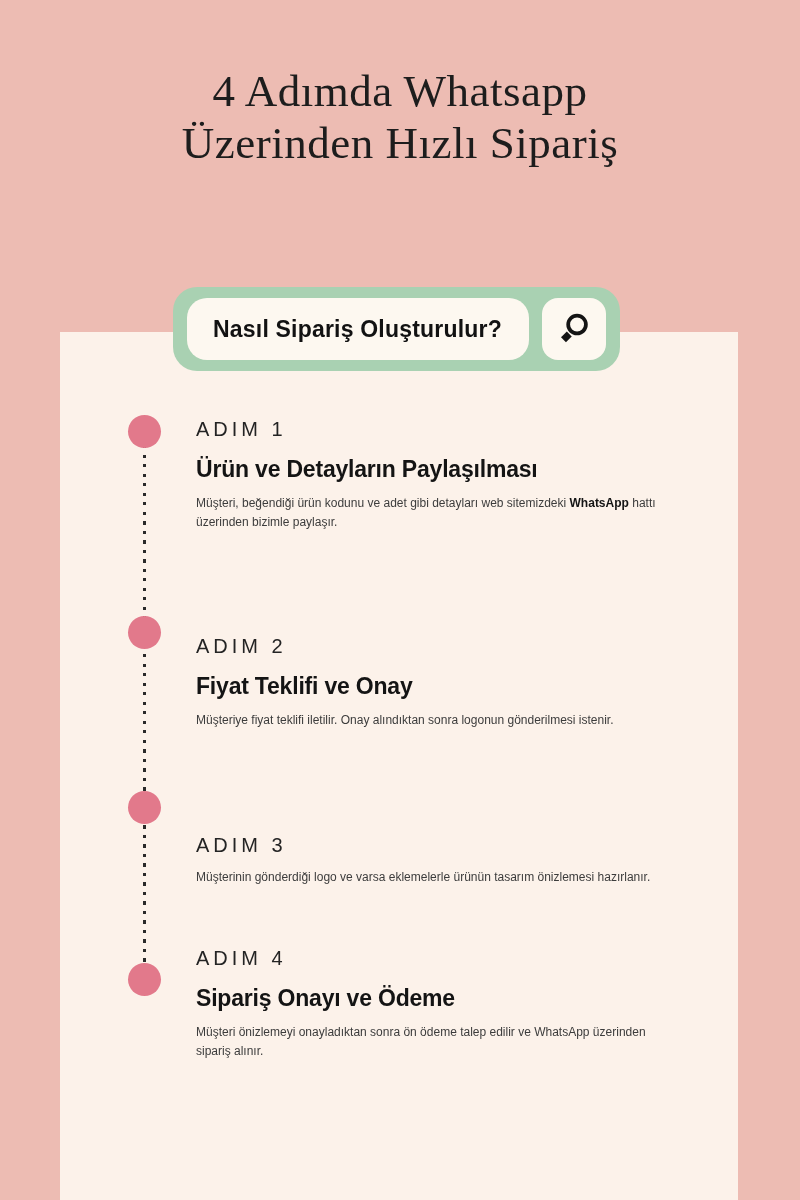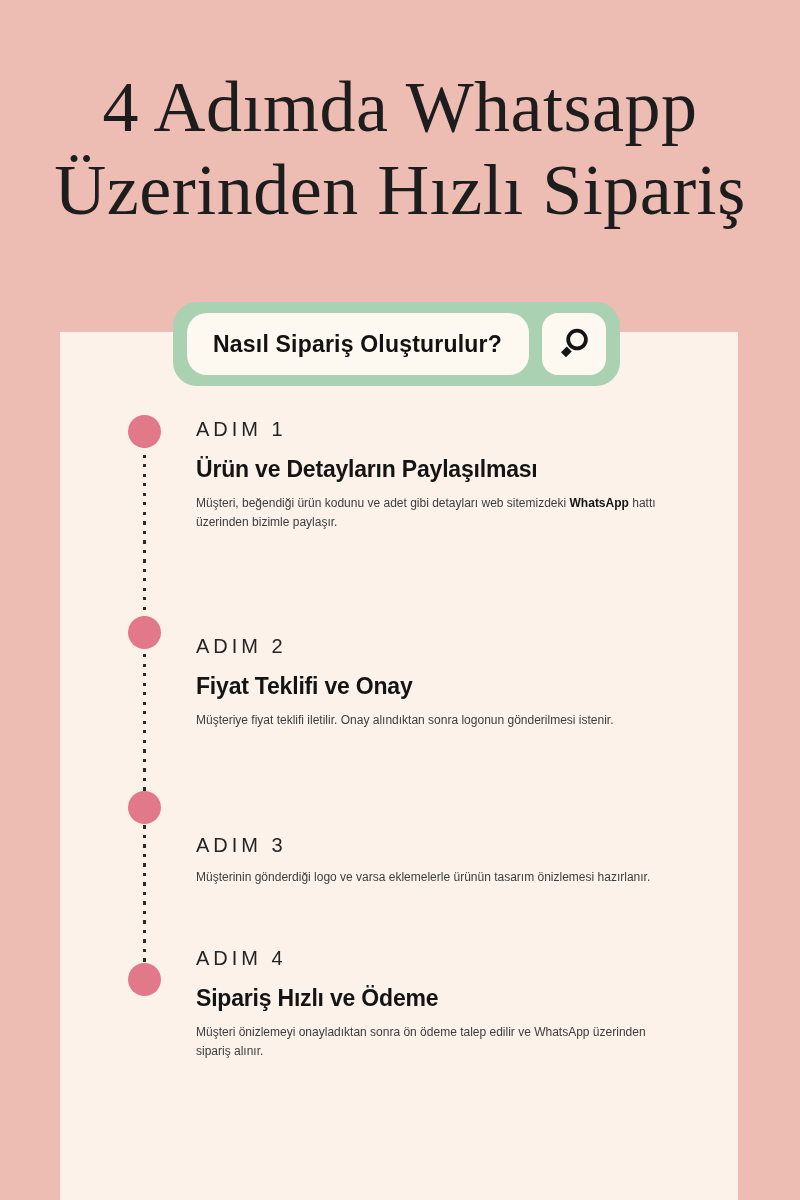--- a/index.html
+++ b/index.html
@@ -26,31 +26,31 @@
   
   .title {
     position: absolute;
     top: 66px;
     left: 0;
     width: 800px;
     margin: 0;
     text-align: center;
     font-family: "Liberation Serif", serif;
     font-weight: 400;
-    font-size: 72px;
+    font-size: 45px;
     line-height: 1.15;
     letter-spacing: 0.5px;
     color: var(--ink, #1d1d1d);
   }
 
   
   .searchbar {
     position: absolute;
     left: 173px;
-    top: 302px;
+    top: 287px;
     width: 447px;
     height: 84px;
     box-sizing: border-box;
     background: var(--green, #a9d1b2);
     border-radius: 24px;
     display: flex;
     align-items: center;
     gap: 13px;
     padding: 11px 14px;
     cursor: pointer;
@@ -176,17 +176,17 @@
     <div class="step-body"><span>Müşteriye fiyat teklifi iletilir. Onay alındıktan sonra logonun gönderilmesi istenir.</span><strong></strong><span></span></div>
   </div>
 
   <div class="step step-3">
     <div class="step-label">ADIM 3</div>
     <div class="step-body"><span>Müşterinin gönderdiği logo ve varsa eklemelerle ürünün tasarım önizlemesi hazırlanır.</span><strong></strong><span></span></div>
   </div>
 
   <div class="step step-4">
     <div class="step-label">ADIM 4</div>
-    <div class="step-heading">Sipariş Hızlı ve Ödeme</div>
+    <div class="step-heading">Sipariş Onayı ve Ödeme</div>
     <div class="step-body"><span>Müşteri önizlemeyi onayladıktan sonra ön ödeme talep edilir ve WhatsApp üzerinden sipariş alınır.</span><strong></strong><span></span></div>
   </div>
 
 </div>
 
 </body></html>

